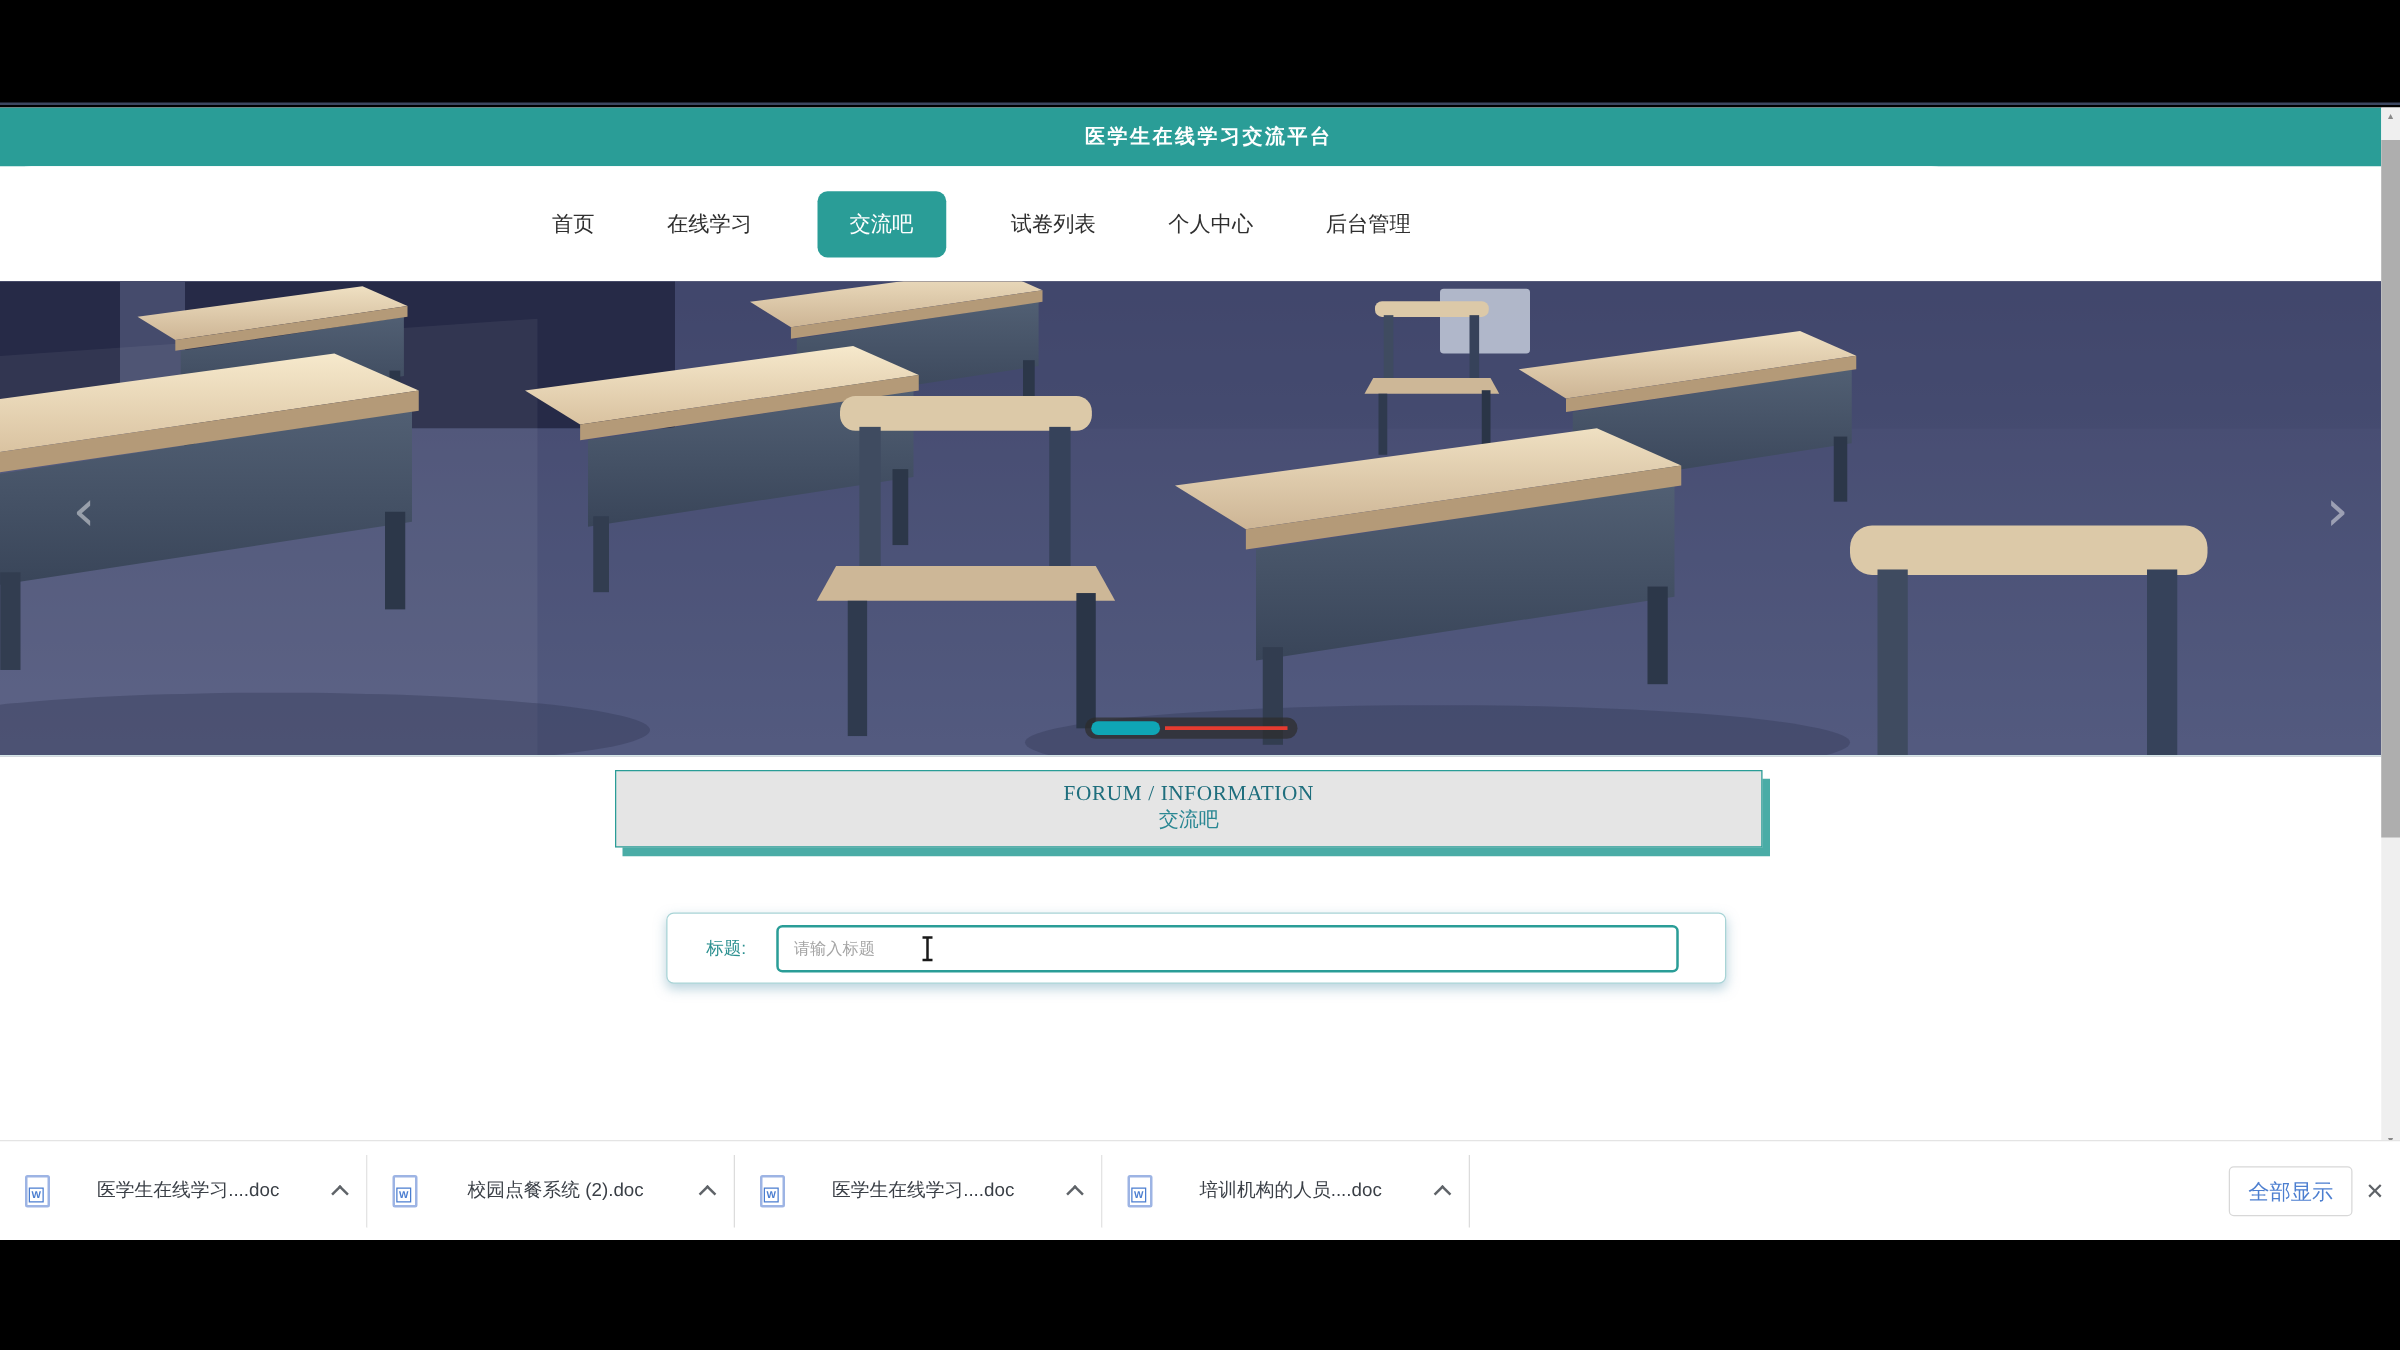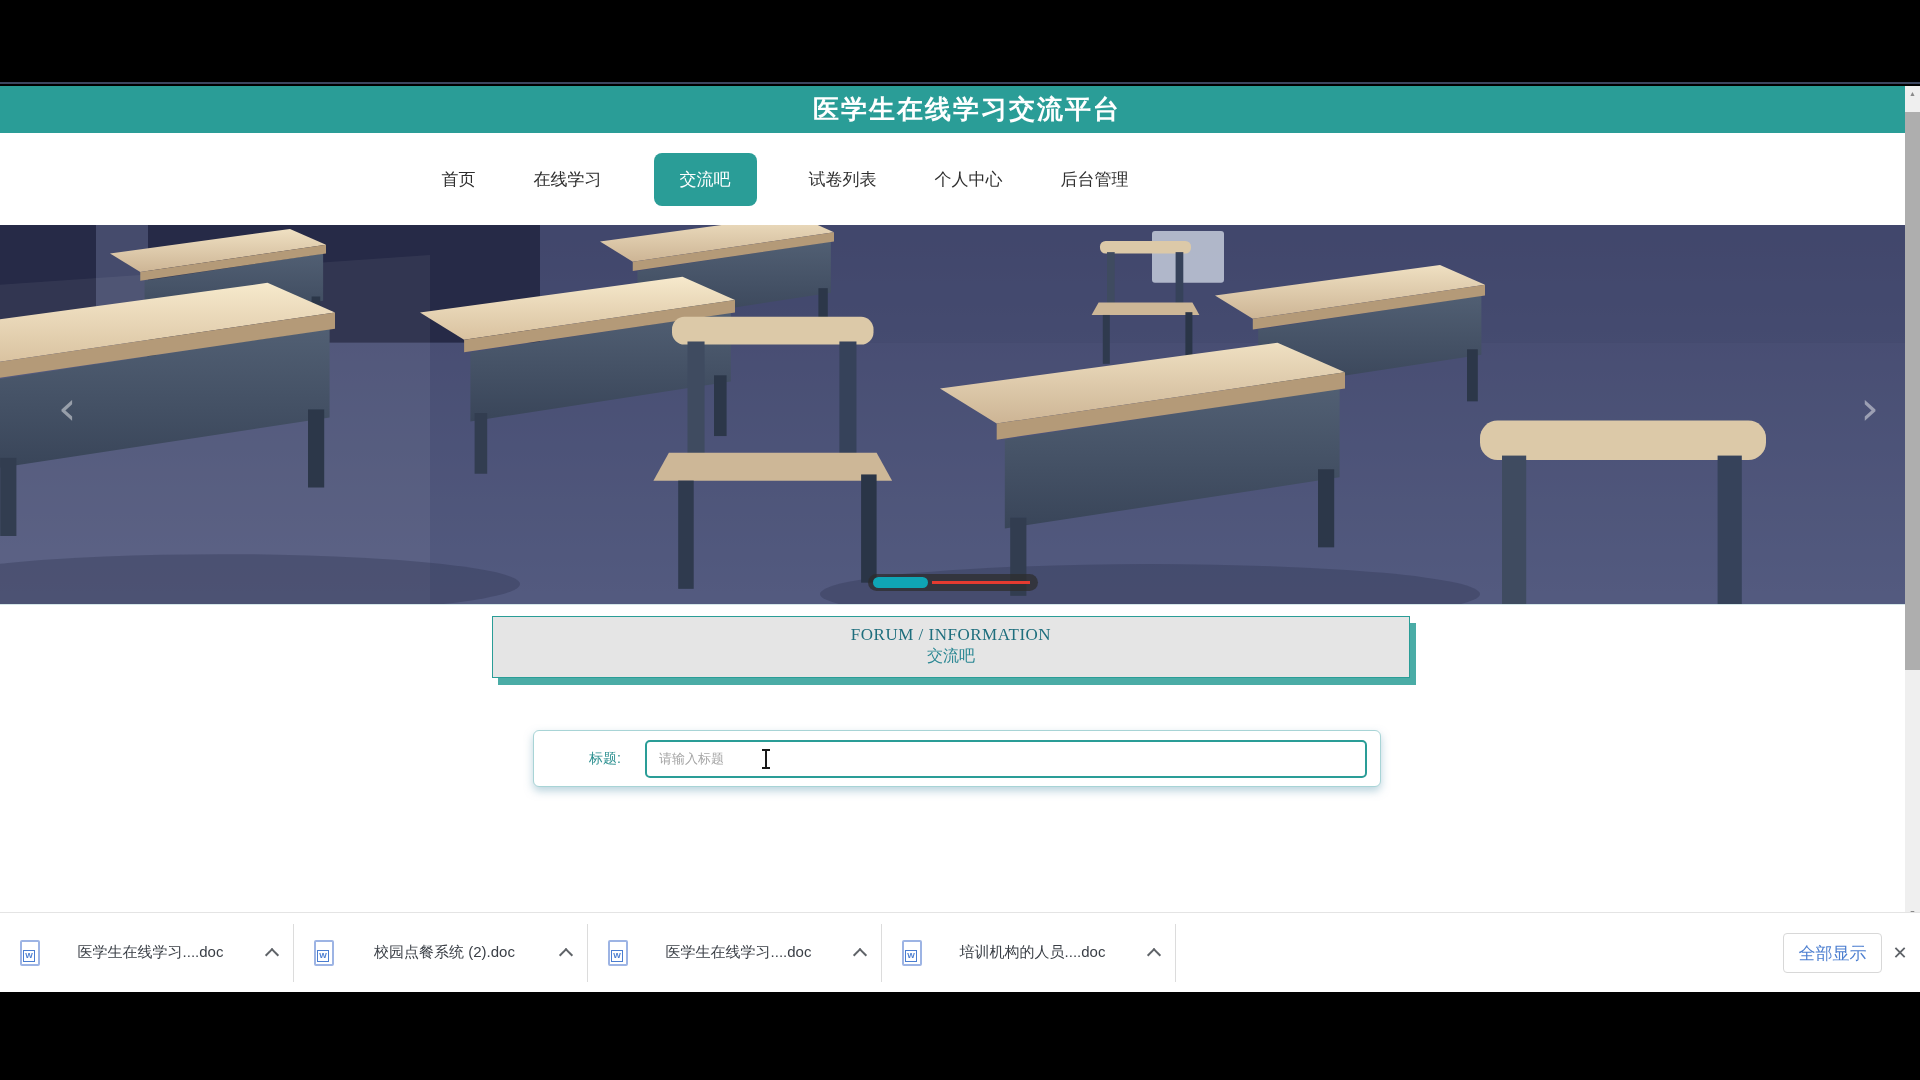--- a/index.html
+++ b/index.html
@@ -8,21 +8,21 @@
   .screen { position:relative; width:1920px; height:1080px; background:#000; overflow:hidden; }
 
   
   .top-black { position:absolute; left:0; top:0; width:1920px; height:84px; background:#000; border-bottom:2px solid #3c4760; }
   .bottom-black { position:absolute; left:0; top:992px; width:1920px; height:88px; background:#000; }
 
   
   .page { position:absolute; left:0; top:86px; width:1920px; height:906px; background:#fff; overflow:hidden; }
 
   .app-header { width:1905px; height:47px; background:#2a9d97; display:flex; align-items:center; justify-content:center; }
-  .app-title { color:#fff; font-size:26px; font-weight:bold; letter-spacing:2px;margin-left:29px; }
+  .app-title { color:#fff; font-size:16px; font-weight:bold; letter-spacing:2px;margin-left:29px; }
 
   .nav { width:1570px; height:92px; display:flex; align-items:center; justify-content:center; gap:46px; background:#fff;border-radius:25px; }
   .nav-item { font-size:17px; color:#2f2f2f; padding:15px 6px; cursor:pointer; white-space:nowrap; }
   .nav-item.active { background:#2a9d97; color:#fff; border-radius:8px; padding:15px 26px; }
 
   
   .hero { position:relative; width:1905px; height:380px; overflow:hidden; border-bottom:1px solid #d5e6e8; background:#474d70; }
   .hero svg { position:absolute; left:0; top:0; width:100%; height:100%; }
   .hero-arrow { position:absolute; top:160px; font-size:46px; line-height:46px; color:rgba(255,255,255,.45); cursor:pointer; font-family:"DejaVu Sans", sans-serif; }
   .hero-prev { left:58px; }
@@ -33,21 +33,21 @@
 
   
   .section-card { position:absolute; left:492px; top:530px; width:918px; height:62px; background:#e5e5e5;
     border:1px solid #2a9d97; box-shadow:6px 7px 0 rgba(42,157,151,.85); text-align:center;
     font-family:"Liberation Serif", serif; }
   .card-en { margin-top:8px; font-size:17px; color:#1e6e7d; letter-spacing:.5px; }
   .card-zh { font-size:16px; color:#2a8793; margin-top:1px; }
 
   
   .form-row { position:absolute; left:533px; width:848px; background:#fff; border:1px solid #a8d4d6; border-radius:6px;
-    box-shadow:0 4px 9px rgba(120,170,190,.5); display:flex; align-items:center; padding-left:55px; }
+    box-shadow:0 4px 9px rgba(120,170,190,.5); display:flex; align-items:center; padding-left:31px; }
   .row-title { top:644px; height:57px; }
   .row-type { top:711px; height:48px; }
   .row-content { top:772px; height:53px; }
   .form-label { color:#2a8f8f; font-size:14px; width:46px; flex:0 0 auto; }
 
   .input-wrap { position:relative; margin-left:10px; flex:0 0 auto; }
   .title-input { width:722px; height:38px; border:2px solid #2a9d97; border-radius:5px; padding:0 12px; font-size:13px; color:#404040; outline:none; font-family:Liberation Sans, sans-serif; }
   .title-input::placeholder { color:#a5a5a5; }
   .ibeam { position:absolute; left:116px; top:9px; width:10px; height:20px; pointer-events:none; }
   .ibeam::before, .ibeam::after { content:""; position:absolute; left:1px; width:8px; height:2px; background:#1a1a1a; }

